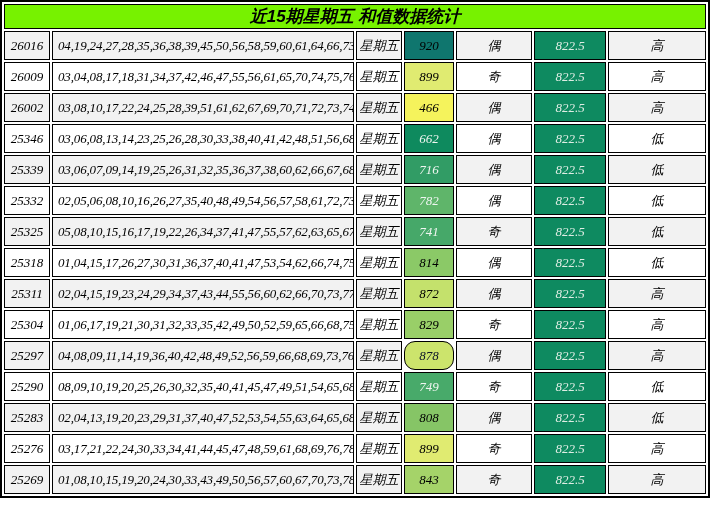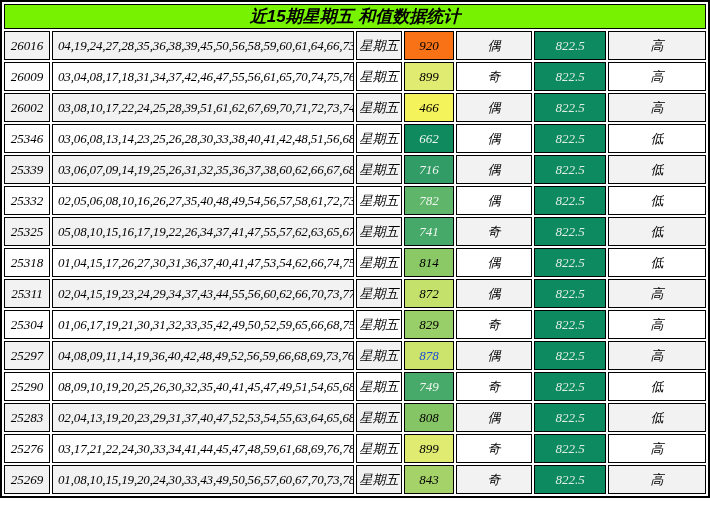--- a/index.html
+++ b/index.html
@@ -80,21 +80,21 @@
     <tbody>
       <tr>
         <td class="title-cell" colspan="7">近15期星期五 和值数据统计</td>
       </tr>
     </tbody>
     <tbody>
         <tr class="data-row stripe">
           <td class="c-period">26016</td>
           <td class="c-numbers">04,19,24,27,28,35,36,38,39,45,50,56,58,59,60,61,64,66,73,78</td>
           <td class="c-week">星期五</td>
-          <td class="c-sum" style="background: #f97316; color: rgb(0, 0, 0); text-align: center;">920</td>
+          <td class="c-sum" style="background: #0f766e; color: rgb(0, 0, 0); text-align: center;">920</td>
           <td class="c-parity">偶</td>
           <td class="c-mean" style="background: rgb(14, 138, 96); color: rgb(223, 237, 228);">822.5</td>
           <td class="c-trend">高</td>
         </tr>
         <tr class="data-row">
           <td class="c-period">26009</td>
           <td class="c-numbers">03,04,08,17,18,31,34,37,42,46,47,55,56,61,65,70,74,75,76,80</td>
           <td class="c-week">星期五</td>
           <td class="c-sum" style="background: rgb(224, 235, 113); color: rgb(0, 0, 0);">899</td>
           <td class="c-parity">奇</td>
@@ -170,21 +170,21 @@
           <td class="c-week">星期五</td>
           <td class="c-sum" style="background: rgb(153, 207, 104); color: rgb(0, 0, 0);">829</td>
           <td class="c-parity">奇</td>
           <td class="c-mean" style="background: rgb(14, 138, 96); color: rgb(223, 237, 228);">822.5</td>
           <td class="c-trend">高</td>
         </tr>
         <tr class="data-row stripe">
           <td class="c-period">25297</td>
           <td class="c-numbers">04,08,09,11,14,19,36,40,42,48,49,52,56,59,66,68,69,73,76,79</td>
           <td class="c-week">星期五</td>
-          <td class="c-sum" style="background: rgb(204, 228, 108); color: #1d4ed8;">878</td>
+          <td class="c-sum" style="background: rgb(204, 228, 108); color: #0f172a; border-radius: 11px;">878</td>
           <td class="c-parity">偶</td>
           <td class="c-mean" style="background: rgb(14, 138, 96); color: rgb(223, 237, 228);">822.5</td>
           <td class="c-trend">高</td>
         </tr>
         <tr class="data-row">
           <td class="c-period">25290</td>
           <td class="c-numbers">08,09,10,19,20,25,26,30,32,35,40,41,45,47,49,51,54,65,68,75</td>
           <td class="c-week">星期五</td>
           <td class="c-sum" style="background: rgb(72, 170, 106); color: rgb(239, 246, 240);">749</td>
           <td class="c-parity">奇</td>

